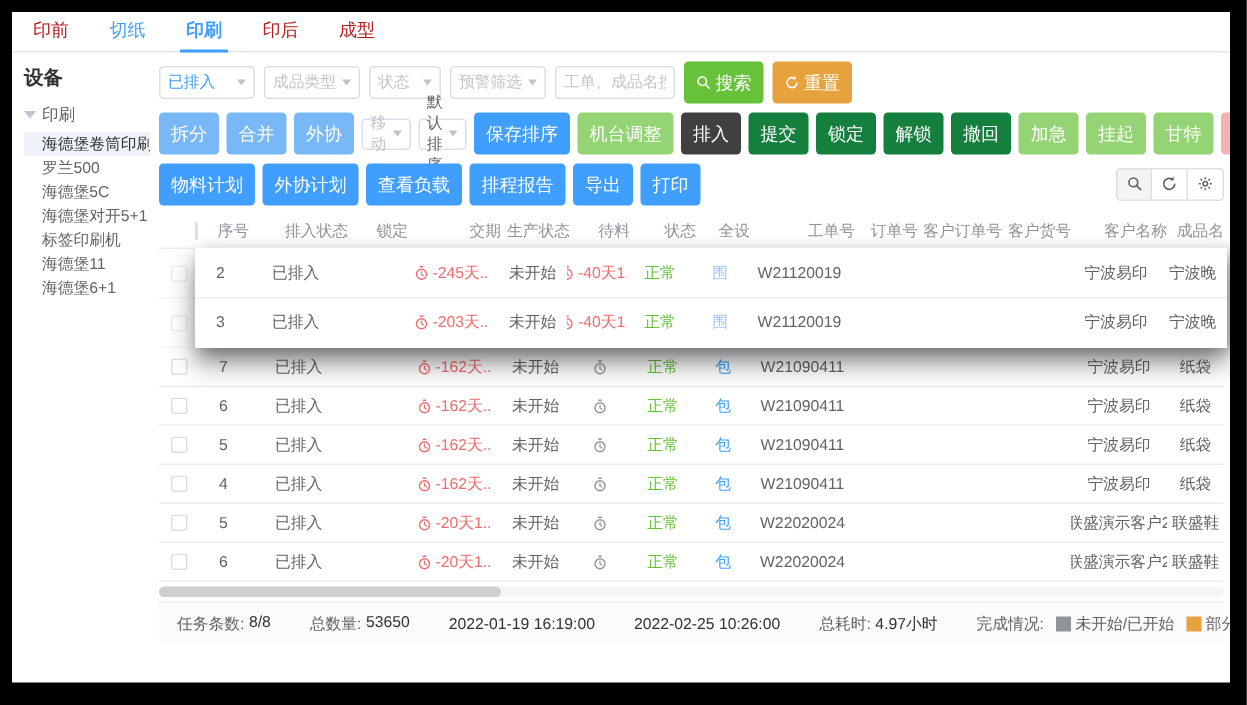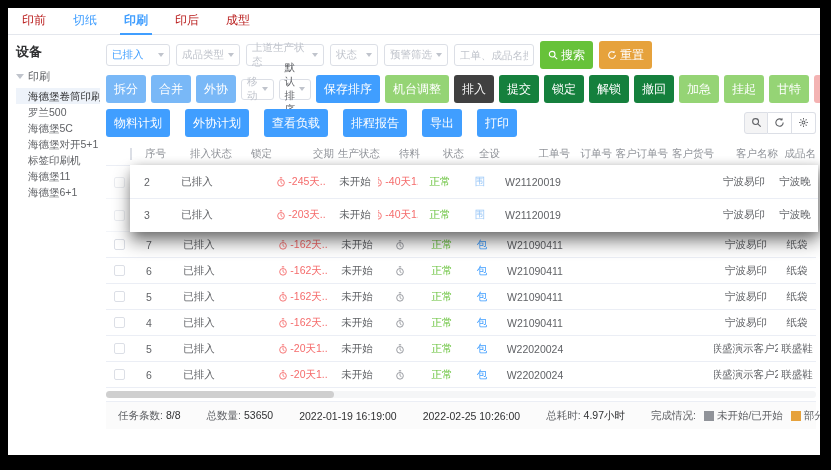--- a/index.html
+++ b/index.html
@@ -50,21 +50,21 @@
   .btn-orange { background:#e6a23c; }
   .btn-lightblue { background:#79b8f7; }
   .btn-blue { background:#409eff; }
   .btn-green { background:#95d475; }
   .btn-yellow { background:#404040; }
   .btn-red { background:#15803d; }
   .btn-pink { background:#f4b3b3; }
   .btn-redsolid { background:#f56c6c; }
   .toolbar { display:flex; align-items:center; gap:5px; margin-bottom:6px; flex-wrap:nowrap; }
   .toolbar .sel { height:21px; }
-  .toolbar2 { display:flex; align-items:center; gap:15px; margin-bottom:6px; }
+  .toolbar2 { display:flex; align-items:center; gap:5px; margin-bottom:6px; }
   .icon-group { margin-left:auto; display:flex; }
   .icon-btn { width:24px; height:22px; border:1px solid #dcdfe6; background:#fff; display:flex;
     align-items:center; justify-content:center; color:#606266; cursor:pointer; }
   .icon-btn:first-child { border-radius:3px 0 0 3px; background:#f4f4f5; }
   .icon-btn + .icon-btn { border-left:none; }
   .icon-btn:last-child { border-radius:0 3px 3px 0; }
 
   
   .trow { display:grid; grid-template-columns:26px 34px 66px 40px 62px 46px 40px 44px 36px 70px 42px 56px 46px 64px 38px;
     align-items:center; }
@@ -134,24 +134,20 @@
     <div class="main">
 
       <div class="filters" id="filterrow">
 
         <div class="sel" style="width: 64px;">
             <span class="val">已排入</span>
             <span class="arrow"></span>
           </div>
           <div class="sel" style="width: 64px;">
             <span>成品类型</span>
-            <span class="arrow"></span>
-          </div>
-          <div class="sel" style="width: 78px;">
-            <span>上道生产状态</span>
             <span class="arrow"></span>
           </div>
           <div class="sel" style="width: 48px;">
             <span>状态</span>
             <span class="arrow"></span>
           </div>
           <div class="sel" style="width: 64px;">
             <span>预警筛选</span>
             <span class="arrow"></span>
           </div>

